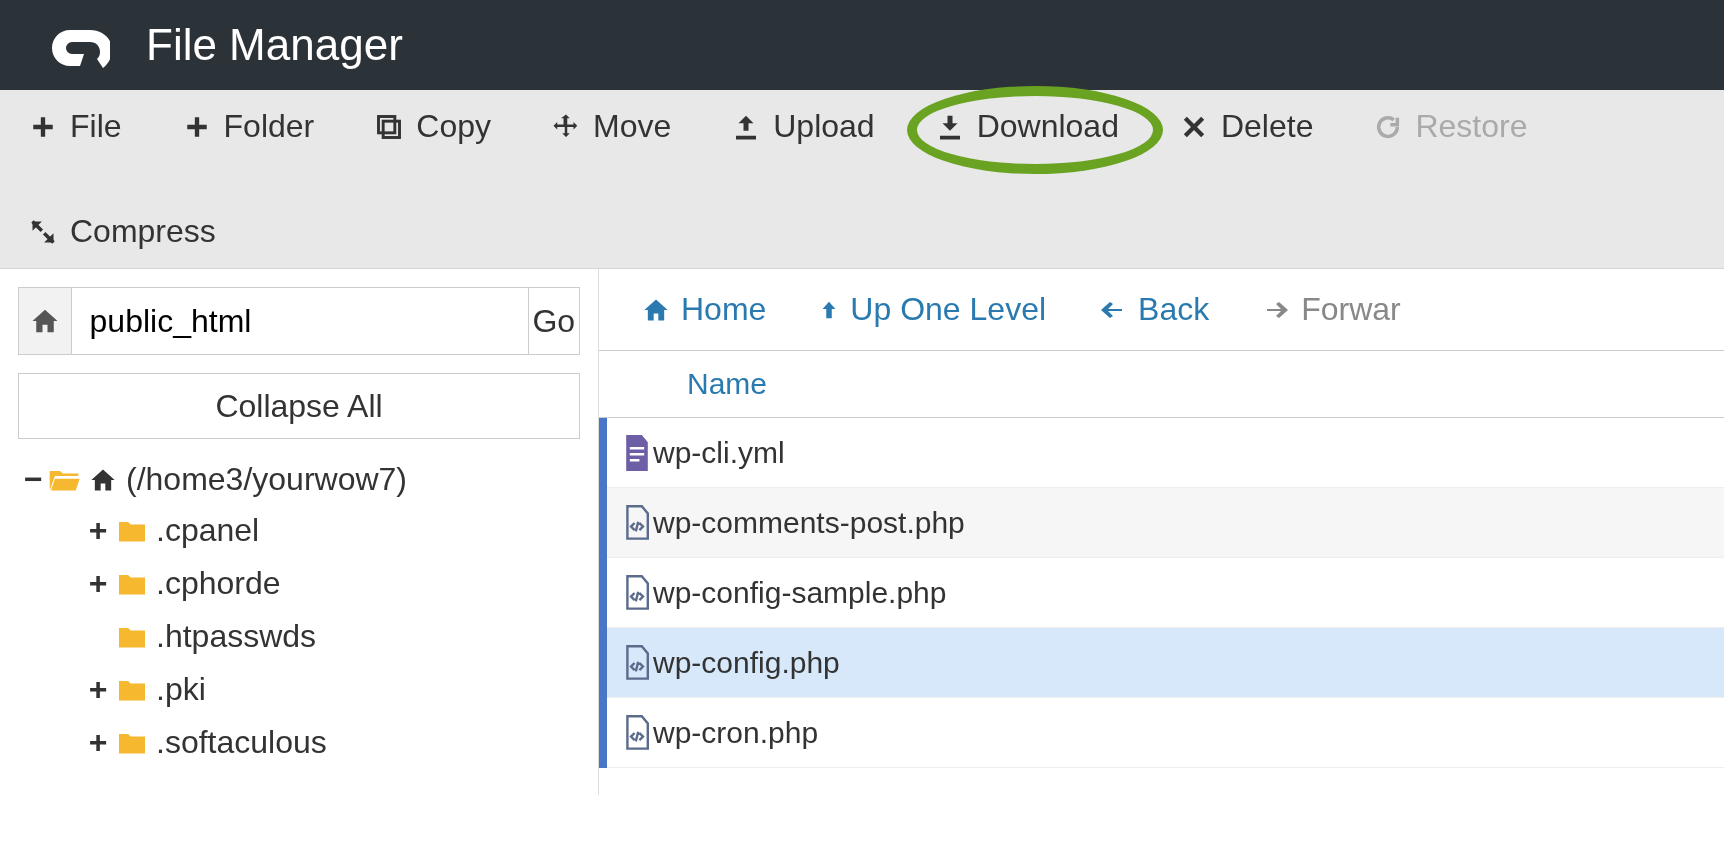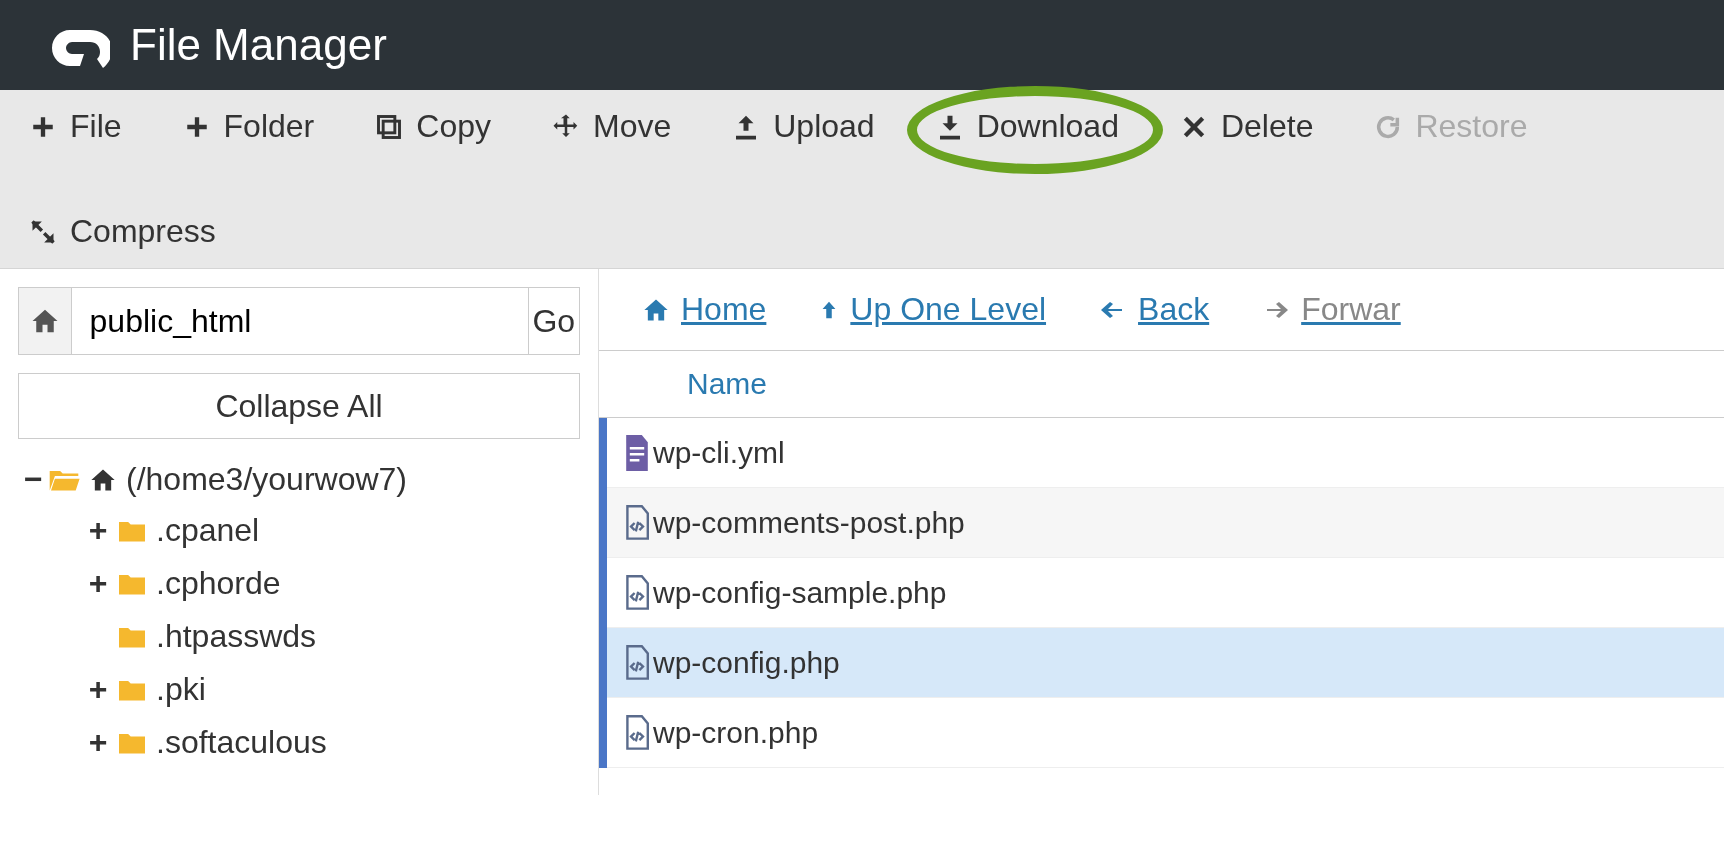--- a/index.html
+++ b/index.html
@@ -1,19 +1,19 @@
 <!DOCTYPE html>
 <html><head>
 <meta charset="utf-8">
 <style>
   * { box-sizing: border-box; margin: 0; padding: 0; }
   body { font-family: -apple-system, BlinkMacSystemFont, "Segoe UI", Helvetica, Arial, sans-serif; font-size: 30px; color: #333; background: #fff; width: 1724px; }
 
   
-  .app-header { background: #2c3338; color: #fff; display: flex; align-items: center; padding: 18px 42px; gap: 20px; }
+  .app-header { background: #2c3338; color: #fff; display: flex; align-items: center; padding: 18px 42px; gap: 36px; }
   .cp-logo { width: 68px; height: 54px; display: flex; align-items: center; justify-content: center; }
   .app-title { font-size: 44px; font-weight: 400; }
 
   
   .toolbar { background: #e8e8e8; padding: 18px 28px 18px 28px; display: flex; flex-wrap: wrap; gap: 68px 60px; border-bottom: 1px solid #d5d5d5; }
   .toolbar-btn { display: flex; align-items: center; gap: 12px; cursor: pointer; color: #333; font-size: 32px; position: relative; }
   .toolbar-btn.disabled { color: #aaa; cursor: default; }
   .toolbar-btn .ticon { width: 30px; height: 30px; display:flex; align-items:center; justify-content:center; }
   .download-circle { position: absolute; left: -28px; top: -22px; width: 256px; height: 88px; border: 10px solid #6aa321; border-radius: 50%; pointer-events: none; }
 
@@ -33,21 +33,21 @@
   
   .tree { padding: 0 6px; }
   .tree-root { display:flex; align-items:center; gap: 8px; font-size: 32px; margin-bottom: 14px; }
   .tree-root .expander { width: 16px; font-weight: 700; }
   .tree-children { list-style:none; padding-left: 64px; }
   .tree-node { display:flex; align-items:center; gap: 8px; font-size: 32px; margin-bottom: 16px; cursor:pointer; }
   .tree-node .expander { width: 20px; text-align:center; font-weight: 700; }
   .folder-icon { width: 32px; height: 26px; }
 
   
-  .right-nav { display:flex; align-items:center; gap: 52px; padding: 22px 42px; color: #2a7ab0; font-size: 32px; text-decoration: underline; }
+  .right-nav { display:flex; align-items:center; gap: 52px; padding: 22px 42px; color: #2a7ab0; font-size: 32px; }
   .right-nav .nav-item { display:flex; align-items:center; gap: 10px; cursor:pointer; white-space: nowrap; }
   .right-nav .nav-item.disabled { color: #888; cursor:default; }
 
   
   .file-header { background:#fff; border-top:1px solid #ccc; border-bottom:1px solid #ccc; display:flex; align-items:center; padding: 16px 0; }
   .col-name-header { color:#2a7ab0; font-size:30px; padding-left: 88px; }
   .file-table { border-left: 8px solid #4a76c7; }
   .file-row { display:flex; align-items:center; height: 70px; padding-left: 14px; border-bottom: 1px solid #eee; cursor:pointer; }
   .file-row:nth-child(odd){ background:#fff; }
   .file-row:nth-child(even){ background:#f6f6f6; }

